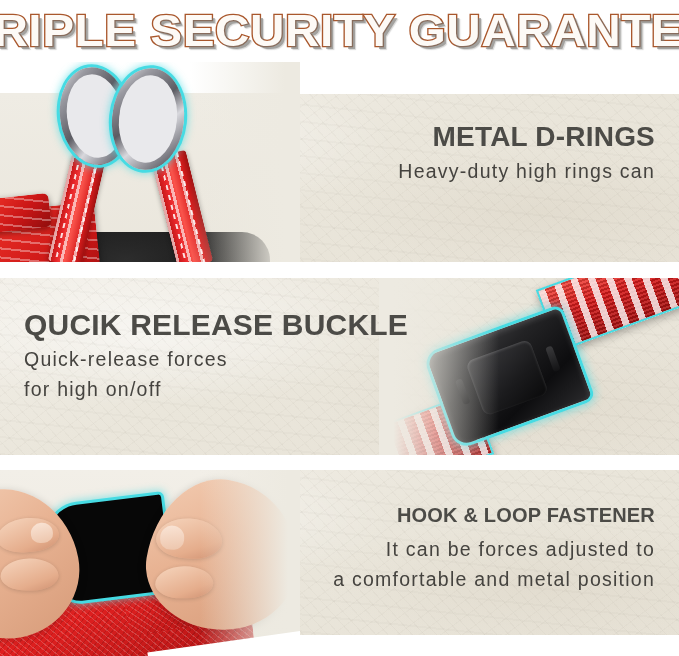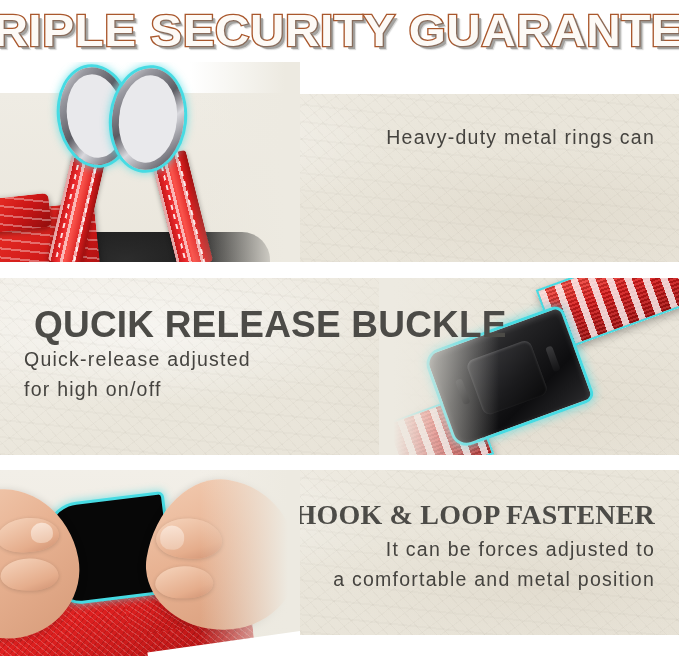--- a/index.html
+++ b/index.html
@@ -95,22 +95,22 @@
     line-height: 30px;
     letter-spacing: 1.25px;
     color: #45433f;
     white-space: nowrap;
   }
 
   #txt-1 { right: 24px; top: 122px; text-align: right; }
   #txt-2 { left: 24px;  top: 310px; text-align: left;  }
   #txt-3 { right: 24px; top: 500px; text-align: right; }
   #txt-1 .head { font-size: 28px; }
-  #txt-3 .head { font-size: 28px; font-family: Liberation Serif, serif; }
-  #txt-2 .head { font-size: 37px; margin-bottom: 4px; margin-left: 10px; }
+  #txt-3 .head { font-size: 20px; }
+  #txt-2 .head { font-size: 30px; margin-bottom: 4px; }
   #txt-1 .head { margin-bottom: 4px; }
   #txt-3 .head { margin-bottom: 4px; }
 
   
   .photo {
     position: absolute;
     z-index: 3;
     overflow: hidden;
   }
 
@@ -363,21 +363,22 @@
     <div class="stitch" style="left:26px"></div>
   </div>
 
   <div class="dring" id="dring-1"></div>
   <div class="dring" id="dring-2"></div>
 
   <div class="fade-r"></div>
 </div>
 
 <div class="txt" id="txt-1">
-  <div class="body-l">Heavy-duty metal rings can</div>
+  <div class="head">METAL D-RINGS</div>
+  <div class="body-l">Heavy-duty high rings can</div>
 </div>
 
 <div class="panel" id="panel-2">
   <div class="paper-tex"></div>
 </div>
 
 <div class="photo" id="photo-2">
   <div class="web-band" id="web-right"></div>
   <div class="web-band" id="web-left"></div>
 
@@ -386,21 +387,21 @@
     <div class="buckle-face"></div>
     <div class="buckle-prong" style="left:22px; top:36px;"></div>
     <div class="buckle-prong" style="left:118px; top:36px;"></div>
   </div>
 
   <div class="fade-l"></div>
 </div>
 
 <div class="txt" id="txt-2">
   <div class="head">QUCIK RELEASE BUCKLE</div>
-  <div class="body-l">Quick-release adjusted</div>
+  <div class="body-l">Quick-release forces</div>
   <div class="body-l">for high on/off</div>
 </div>
 
 <div class="panel" id="panel-3">
   <div class="paper-tex"></div>
 </div>
 
 <div class="photo" id="photo-3">
   <div class="ph-bg"></div>
 

